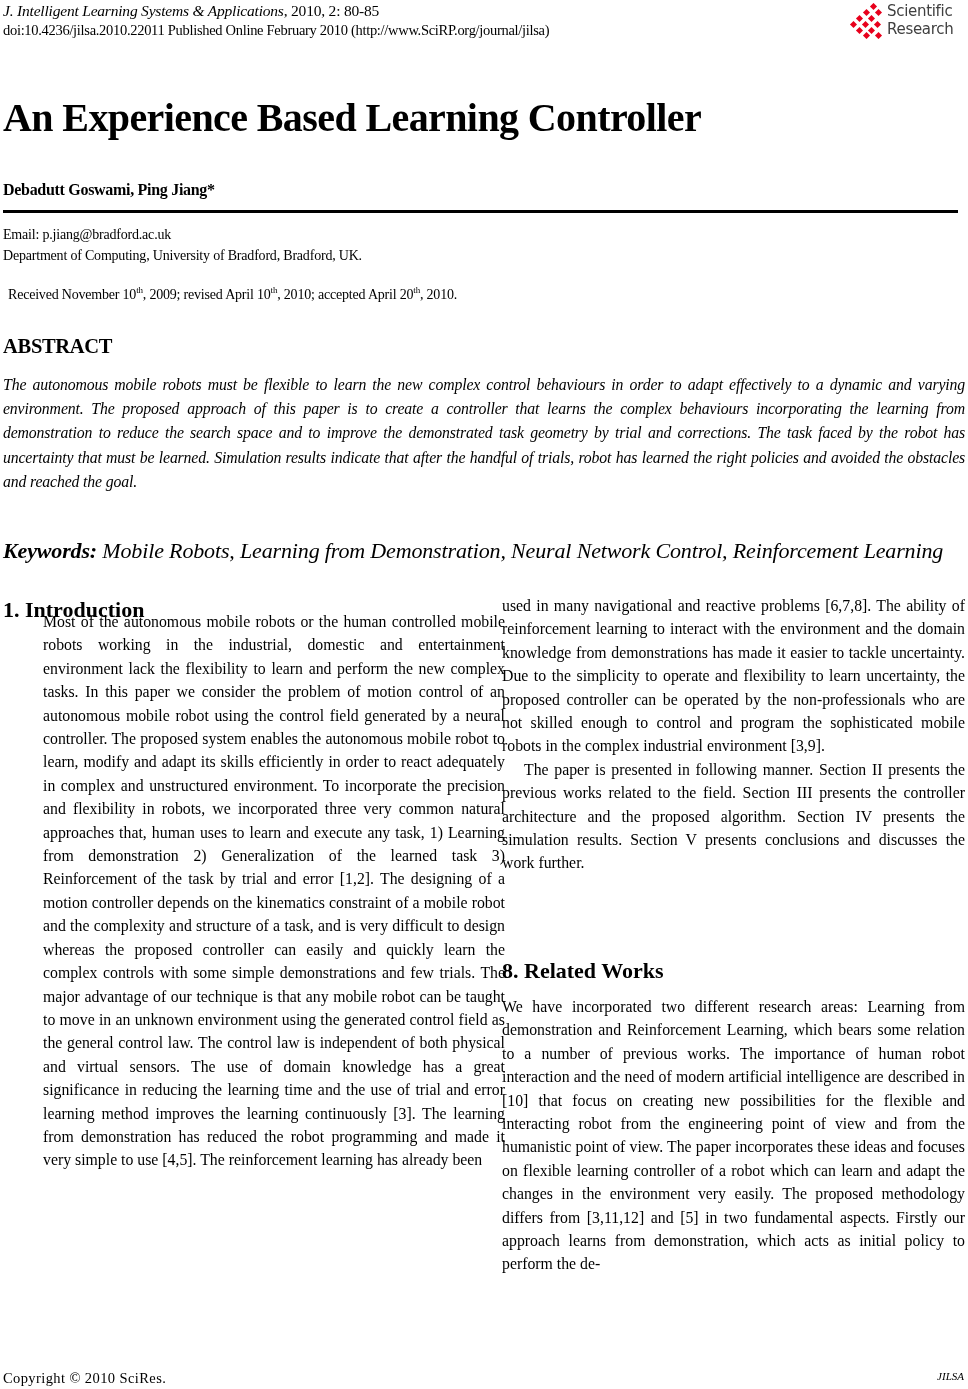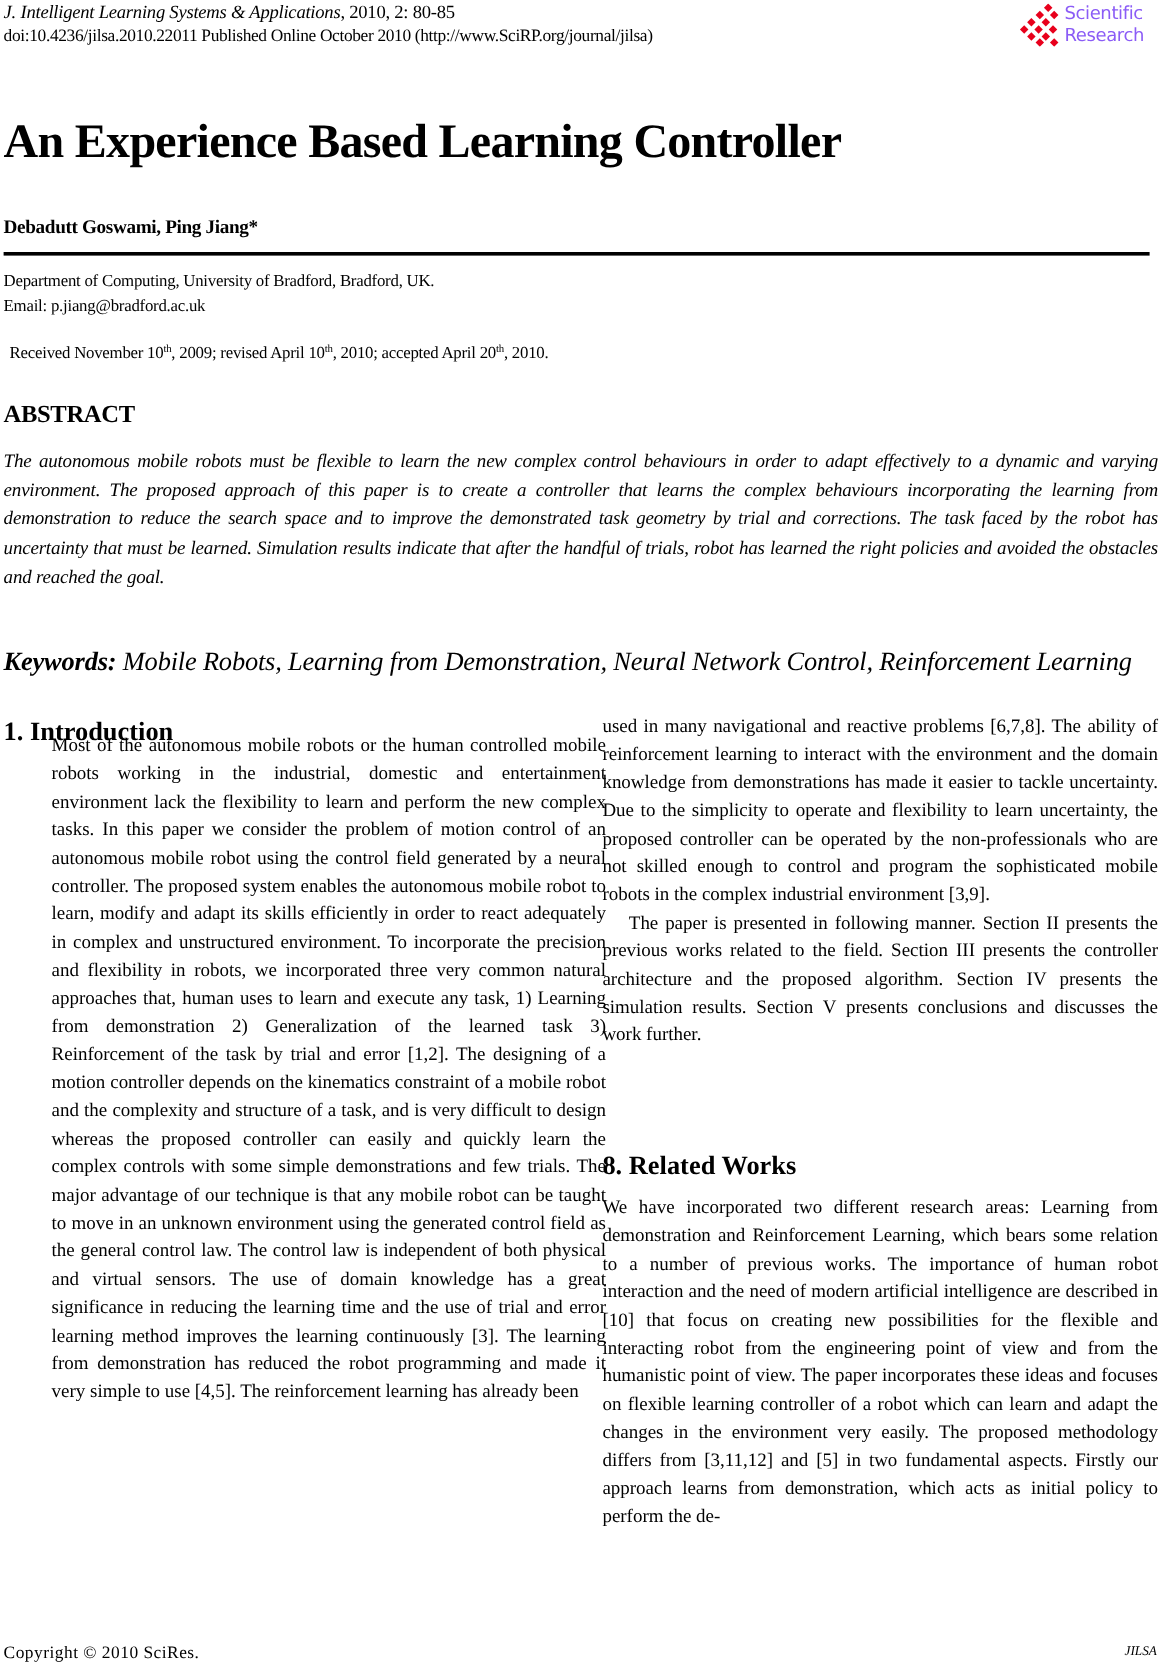--- a/index.html
+++ b/index.html
@@ -3,21 +3,21 @@
 <meta charset="utf-8">
 <style>
   html, body { margin: 0; padding: 0; background: #ffffff; }
   body { width: 968px; height: 1389px; position: relative; overflow: hidden; color: #000; font-family: "Liberation Serif", serif; }
   .abs { position: absolute; }
   #journal-line { left: 3px; top: 2px; font-size: 15.5px; font-weight: normal; font-style: italic; white-space: nowrap; letter-spacing: -0.2px; }
   #journal-line .vol { font-style: normal; }
   #doi-line { left: 3px; top: 22px; font-size: 14.5px; white-space: nowrap; letter-spacing: -0.3px; }
   #logo { left: 849px; top: 1px; width: 118px; height: 42px; }
   #logo .mark { position: absolute; left: 0; top: 2px; width: 36px; height: 36px; }
-  #logo .txt { position: absolute; left: 38px; top: 1px; font-family: "DejaVu Sans", sans-serif; font-size: 15px; line-height: 18px; color: #8b5cf6; letter-spacing: -0.3px; }
+  #logo .txt { position: absolute; left: 38px; top: 1px; font-family: "DejaVu Sans", sans-serif; font-size: 15px; line-height: 18px; color: #404040; letter-spacing: -0.3px; }
   #title { left: 3px; top: 94px; font-size: 40px; font-weight: bold; white-space: nowrap; letter-spacing: -0.6px; }
   #authors { left: 3px; top: 181px; font-size: 16px; font-weight: bold; white-space: nowrap; letter-spacing: -0.3px; }
   #rule { left: 3px; top: 210px; width: 955px; height: 3px; background: #000; }
   #affil { left: 3px; top: 224px; font-size: 14px; line-height: 21px; letter-spacing: -0.2px; }
   #received { left: 8px; top: 285px; font-size: 14px; white-space: nowrap; letter-spacing: -0.2px; }
   #received sup { font-size: 9px; }
   #abs-head { left: 3px; top: 335px; font-size: 20.5px; font-weight: bold; letter-spacing: -0.3px; text-align: right; }
   #abs-text { left: 3px; top: 373px; width: 962px; font-size: 15.8px; line-height: 24.2px; font-style: italic; text-align: justify; letter-spacing: -0.15px; }
   #keywords { left: 3px; top: 538px; font-size: 22px; font-style: italic; white-space: nowrap; letter-spacing: -0.15px; }
   #keywords b { font-style: italic; }
@@ -30,21 +30,21 @@
   .p { margin: 0; }
   .indent { text-indent: 22px; }
   #sec2-body { left: 502px; top: 995px; width: 463px; }
   #footer-left { left: 3px; top: 1370px; font-size: 14.5px; white-space: nowrap; letter-spacing: 0.4px; }
   #footer-right { right: 4px; top: 1370px; font-size: 11px; font-weight: normal; font-style: italic; }
 </style>
 </head>
 <body>
 
 <div id="journal-line" class="abs"><span>J. Intelligent Learning Systems &amp; Applications</span><span class="vol">, 2010, 2: 80-85</span></div>
-<div id="doi-line" class="abs">doi:10.4236/jilsa.2010.22011 Published Online October 2010 (http://www.SciRP.org/journal/jilsa)</div>
+<div id="doi-line" class="abs">doi:10.4236/jilsa.2010.22011 Published Online February 2010 (http://www.SciRP.org/journal/jilsa)</div>
 
 <div id="logo" class="abs">
   <svg class="mark" viewBox="0 0 36 36">
     <g fill="#e8001c">
       <rect x="22" y="1" width="5" height="5" transform="rotate(45 24.5 3.5)"></rect>
       <rect x="15" y="7" width="5" height="5" transform="rotate(45 17.5 9.5)"></rect>
       <rect x="27" y="7" width="5" height="5" transform="rotate(45 29.5 9.5)"></rect>
       <rect x="8" y="13" width="5" height="5" transform="rotate(45 10.5 15.5)"></rect>
       <rect x="20" y="13" width="5" height="5" transform="rotate(45 22.5 15.5)"></rect>
       <rect x="2" y="19" width="5" height="5" transform="rotate(45 4.5 21.5)"></rect>
@@ -59,22 +59,22 @@
   <div class="txt">
       <div>Scientific</div>
       <div>Research</div>
     </div>
 </div>
 
 <div id="title" class="abs">An Experience Based Learning Controller</div>
 <div id="authors" class="abs">Debadutt Goswami, Ping Jiang*</div>
 <div id="rule" class="abs"></div>
 <div id="affil" class="abs">
+  <div>Email: p.jiang@bradford.ac.uk</div>
   <div>Department of Computing, University of Bradford, Bradford, UK.</div>
-  <div>Email: p.jiang@bradford.ac.uk</div>
 </div>
 <div id="received" class="abs"><span>Received November 10</span><sup>th</sup><span>, 2009; revised April 10</span><sup>th</sup><span>, 2010; accepted April 20</span><sup>th</sup><span>, 2010.</span></div>
 
 <div id="abs-head" class="abs">ABSTRACT</div>
 <div id="abs-text" class="abs">The autonomous mobile robots must be flexible to learn the new complex control behaviours in order to adapt effectively to a dynamic and varying environment. The proposed approach of this paper is to create a controller that learns the complex behaviours incorporating the learning from demonstration to reduce the search space and to improve the demonstrated task geometry by trial and corrections. The task faced by the robot has uncertainty that must be learned. Simulation results indicate that after the handful of trials, robot has learned the right policies and avoided the obstacles and reached the goal.</div>
 <div id="keywords" class="abs"><b>Keywords:</b><span> Mobile Robots, Learning from Demonstration, Neural Network Control, Reinforcement Learning</span></div>
 
 <div id="sec1-head" class="sec-head">1. Introduction</div>
 <div id="col-left" class="abs col">
     <p class="p">Most of the autonomous mobile robots or the human controlled mobile robots working in the industrial, domestic and entertainment environment lack the flexibility to learn and perform the new complex tasks. In this paper we consider the problem of motion control of an autonomous mobile robot using the control field generated by a neural controller. The proposed system enables the autonomous mobile robot to learn, modify and adapt its skills efficiently in order to react adequately in complex and unstructured environment. To incorporate the precision and flexibility in robots, we incorporated three very common natural approaches that, human uses to learn and execute any task, 1) Learning from demonstration 2) Generalization of the learned task 3) Reinforcement of the task by trial and error [1,2]. The designing of a motion controller depends on the kinematics constraint of a mobile robot and the complexity and structure of a task, and is very difficult to design whereas the proposed controller can easily and quickly learn the complex controls with some simple demonstrations and few trials. The major advantage of our technique is that any mobile robot can be taught to move in an unknown environment using the generated control field as the general control law. The control law is independent of both physical and virtual sensors. The use of domain knowledge has a great significance in reducing the learning time and the use of trial and error learning method improves the learning continuously [3]. The learning from demonstration has reduced the robot programming and made it very simple to use [4,5]. The reinforcement learning has already been</p>

